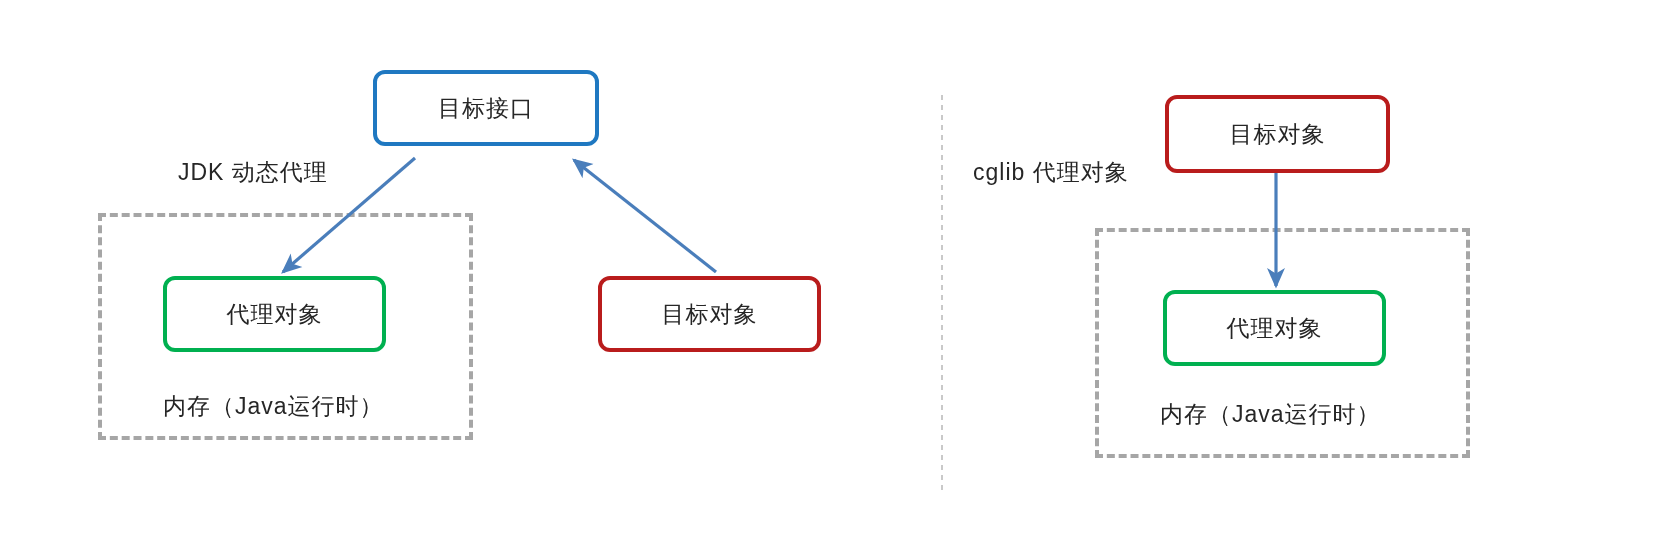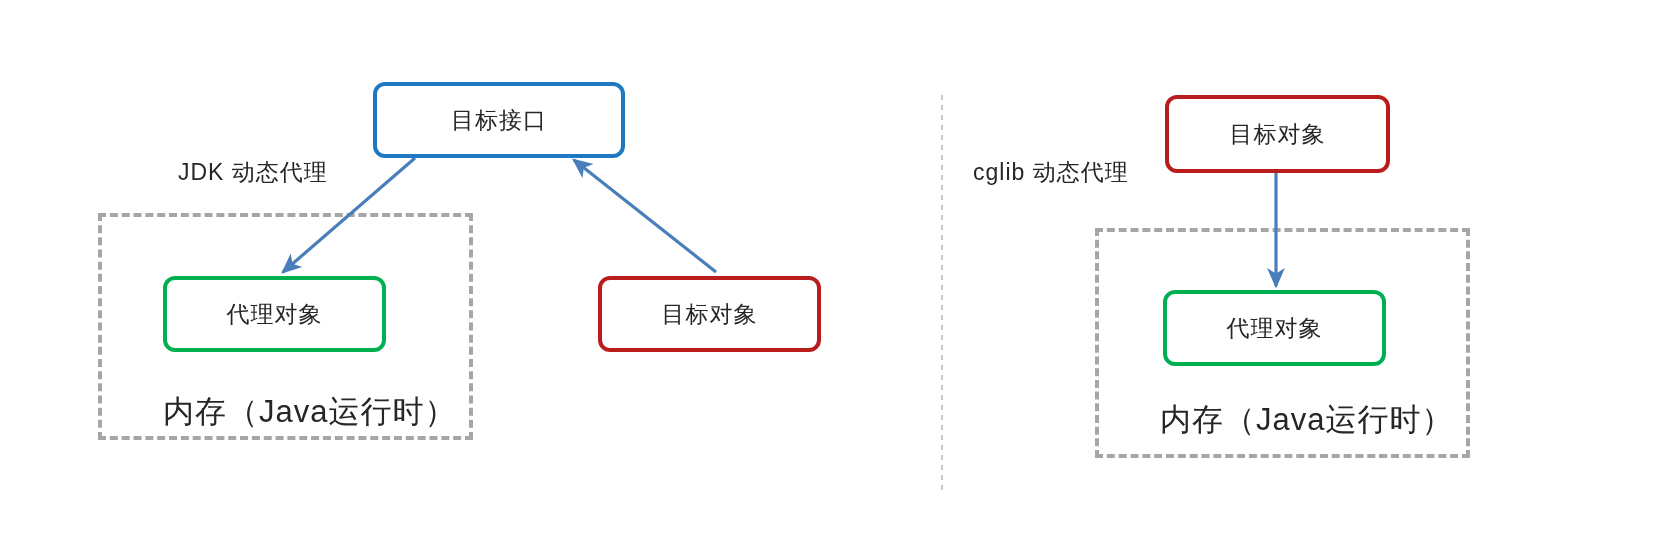--- a/index.html
+++ b/index.html
@@ -42,21 +42,21 @@
   .region {
     position: absolute;
     box-sizing: border-box;
     border: 4px dashed #a6a6a6;
     background: transparent;
     z-index: 1;
   }
   .caption {
     position: absolute;
     color: #262626;
-    font-size: 31px;
+    font-size: 23px;
     letter-spacing: 1px;
     white-space: nowrap;
     z-index: 2;
   }
   .panel-label {
     position: absolute;
     color: #262626;
     font-size: 23px;
     letter-spacing: 1px;
     white-space: nowrap;
@@ -81,37 +81,37 @@
 <body>
 
 <div id="canvas">
 
   <div class="panel-label" style="left:130px; top:157px;">JDK 动态代理</div>
 
   <div class="region" style="left:98px; top:213px; width:375px; height:227px;"></div>
 
   <div class="caption" style="left:163px; top:391px;">内存（Java运行时）</div>
 
-  <div class="node node-blue" style="left:373px; top:82px; width:252px; height:76px;align-items:center;">
+  <div class="node node-blue" style="left:373px; top:70px; width:226px; height:76px;align-items:center;">
     <span>目标接口</span>
   </div>
 
   <div class="node node-green" style="left:163px; top:276px; width:223px; height:76px;">
     <span>代理对象</span>
   </div>
 
   <div class="node node-red" style="left:598px; top:276px; width:223px; height:76px;">
     <span>目标对象</span>
   </div>
 
   <div class="divider" style="left:941px; top:95px; width:2px; height:395px;
               background-image: linear-gradient(to bottom, #c9c9c9 0 5px, transparent 5px 10px);
               background-size: 2px 10px;"></div>
 
-  <div class="panel-label" style="left:925px; top:157px;">cglib 动态代理</div>
+  <div class="panel-label" style="left:925px; top:157px;">cglib 代理对象</div>
 
   <div class="region" style="left:1095px; top:228px; width:375px; height:230px;"></div>
 
   <div class="caption" style="left:1160px; top:399px;">内存（Java运行时）</div>
 
   <div class="node node-red" style="left:1165px; top:95px; width:225px; height:78px;">
     <span>目标对象</span>
   </div>
 
   <div class="node node-green" style="left:1163px; top:290px; width:223px; height:76px;">

